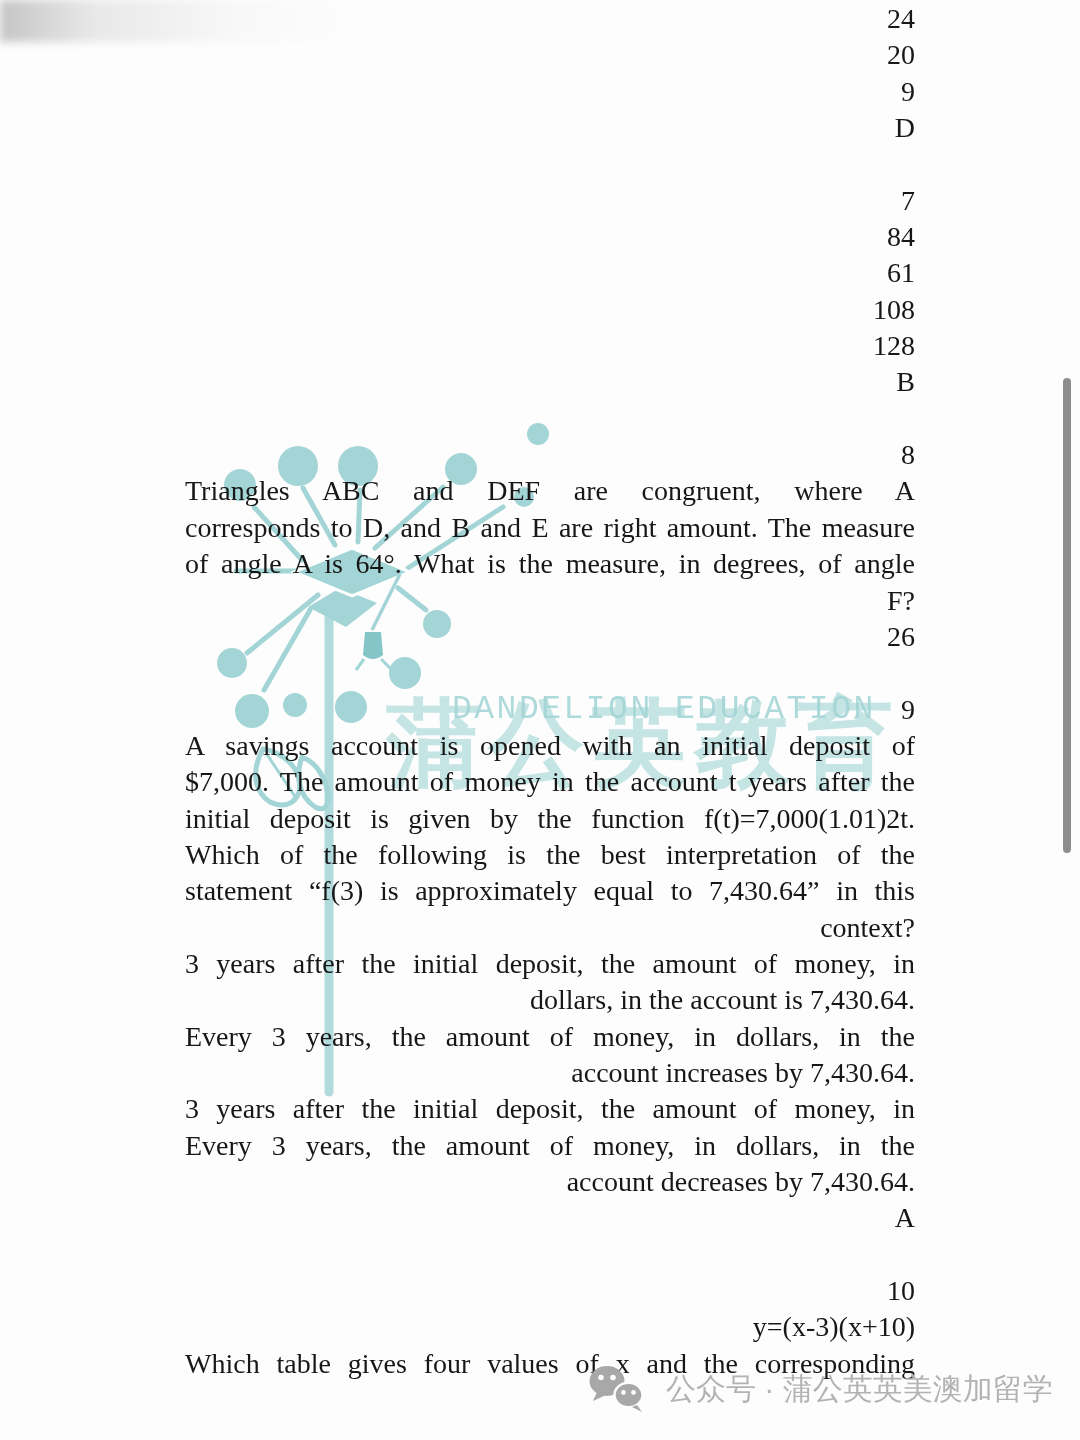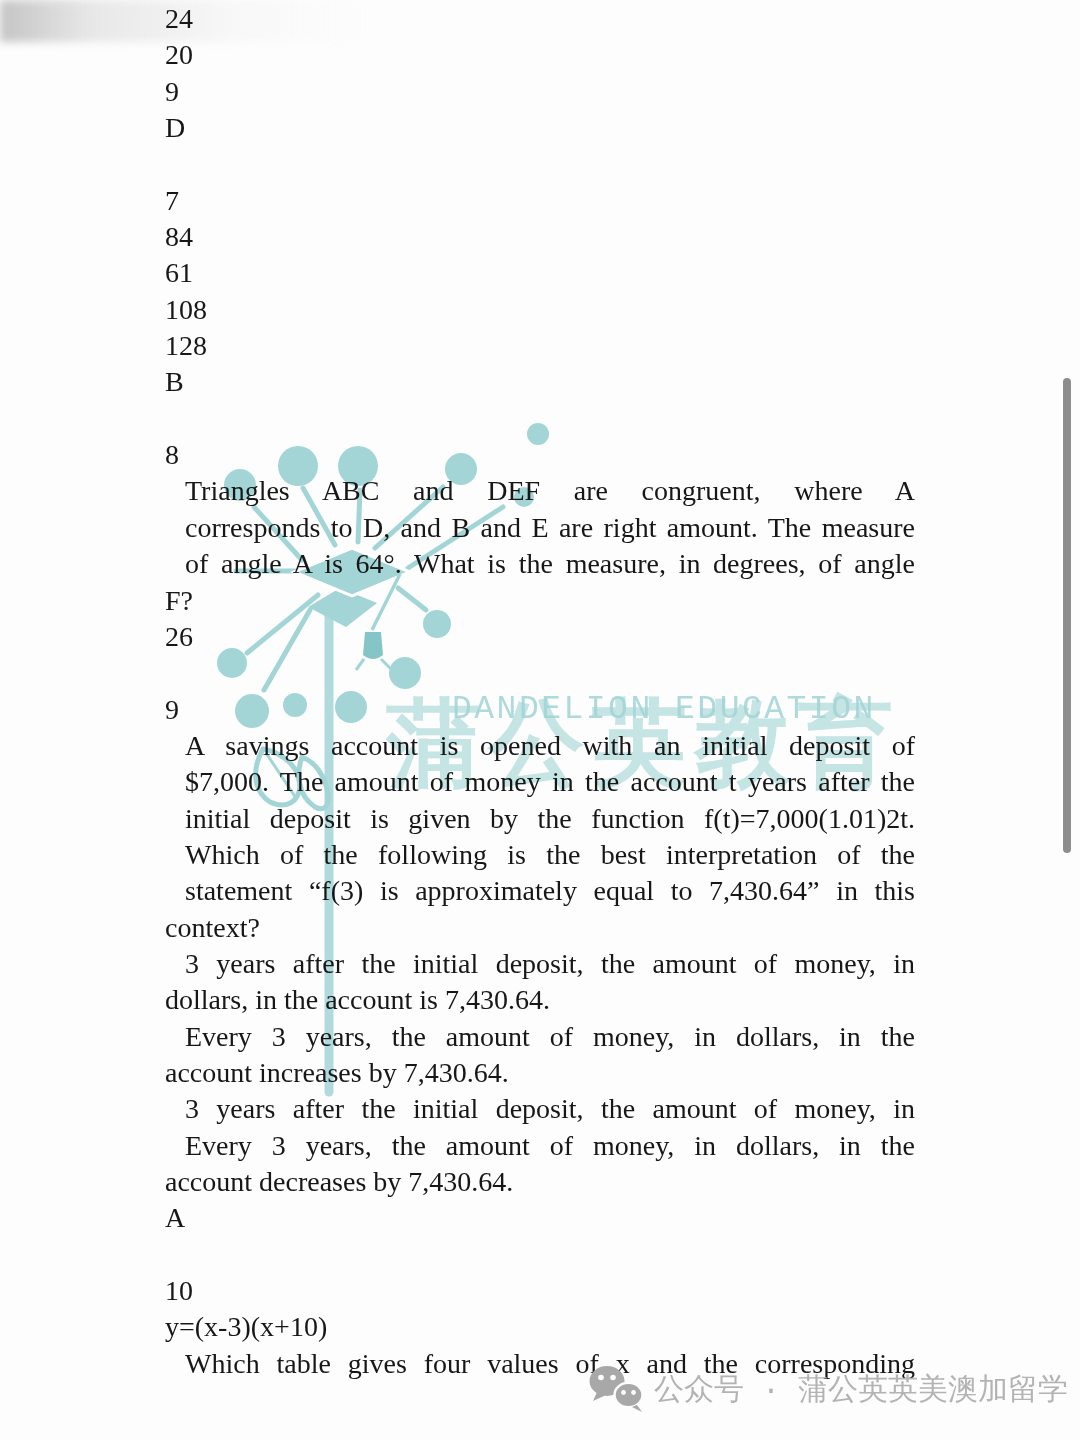--- a/index.html
+++ b/index.html
@@ -16,25 +16,25 @@
   .wm-svg .dark{fill:var(--teal-dark,#84c5c7);}
   .wm-en{position:absolute;left:452px;top:691px;z-index:2;
     font-family:Liberation Mono, monospace;font-size:33px;letter-spacing:2.5px;
     color:var(--teal-light,#afdadb);white-space:nowrap;}
   .wm-zh{position:absolute;left:386px;top:696px;z-index:2;
     font-family:"Liberation Sans",sans-serif;font-weight:700;font-size:95px;line-height:95px;
     letter-spacing:8px;color:var(--teal,#a3d5d6);opacity:.62;white-space:nowrap;}
   
   .doc{position:absolute;left:165px;top:1px;width:750px;z-index:3;
        font-family:"Liberation Serif",serif;font-size:28px;color:var(--ink,#171717);}
-  .line{height:36.35px;line-height:36.35px;overflow:hidden;white-space:nowrap;}
+  .line{height:36.35px;line-height:36.35px;overflow:hidden;white-space:nowrap;text-align:right;}
   .line.jfull{white-space:normal;text-align:justify;text-align-last:justify;margin-left:20px;}
   
-  .footer{position:absolute;left:588px;top:1364px;z-index:4;display:flex;align-items:center;gap:8px;
-    font-family:Liberation Mono, monospace;font-size:30px;color:var(--footer-gray,#b3b3b3);
+  .footer{position:absolute;left:588px;top:1364px;z-index:4;display:flex;align-items:center;gap:20px;
+    font-family:Liberation Sans, sans-serif;font-size:30px;color:var(--footer-gray,#b3b3b3);
     white-space:nowrap;cursor:pointer;}
   .footer svg{display:block;}
   
   .scrollbar{position:absolute;left:1063px;top:378px;width:8px;height:475px;z-index:5;
     background:var(--scroll-gray,#8d8d8d);border-radius:4px;}
 </style>
 </head>
 <body>
 
 <div class="screen">

